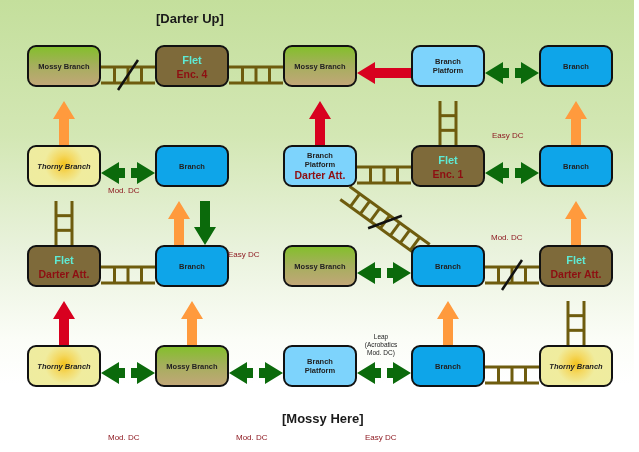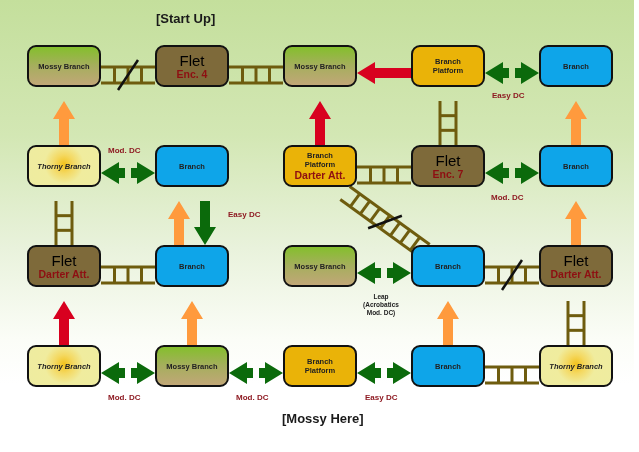--- a/index.html
+++ b/index.html
@@ -6,25 +6,25 @@
   body{width:639px;height:452px;position:relative;overflow:hidden;background:#fff;font-family:"Liberation Sans",sans-serif;}
   #bg{position:absolute;left:0;top:0;width:634px;height:452px;
       background:linear-gradient(to bottom,#c4df9c 0%,#d3e7b4 30%,#e9f2dc 55%,#fbfdf7 75%,#ffffff 85%);}
   svg#links{position:absolute;left:0;top:0;width:639px;height:452px;}
   .node{position:absolute;width:74px;height:42px;box-sizing:border-box;border:2.5px solid #111;border-radius:9px;
         display:flex;flex-direction:column;align-items:center;justify-content:center;text-align:center;}
   .node .lbl{font-size:7.5px;font-weight:bold;color:#222;line-height:9px;}
   .node.mossy{background:linear-gradient(to bottom,#84bf2c 0%,#a6ae5e 50%,#c1a777 100%);}
   .node.thorny{background:radial-gradient(circle at 50% 45%,#f2c21c 0%,#f4d860 22%,#f0ec9e 48%,#eeeca0 100%);font-style:italic;}
   .node.branch{background:#0ea5e9;text-align:center;}
-  .node.platform{background:#eab308;}
+  .node.platform{background:#7dd3fc;}
   .node.flet{background:#7e6a3a;}
-  .node.flet .big{font-size:15px;font-weight:normal;color:#000000;line-height:15px;}
+  .node.flet .big{font-size:11px;font-weight:bold;color:#5eead4;line-height:15px;}
   .node.flet .sub,.node.platform .sub{font-size:10.5px;font-weight:bold;color:#8e0f12;line-height:12px;}
-  .cap{position:absolute;font-size:8px;font-weight:bold;color:#8e1a22;white-space:nowrap;}
+  .cap{position:absolute;font-size:8px;font-weight:normal;color:#8e1a22;white-space:nowrap;margin-top:40px;}
   .cap.black{color:#222;font-size:6.5px;text-align:center;line-height:8px;}
   .title{position:absolute;font-size:13px;font-weight:bold;color:#1a1a1a;white-space:nowrap;}
 </style>
 </head>
 <body>
 
 <div id="bg"></div>
 
 <svg id="links" xmlns="http://www.w3.org/2000/svg">
     <g>
@@ -120,21 +120,21 @@
     <polygon points="387,378 393,378 393,384 411,373 393,362 393,368 387,368" fill="#0b6a0b"></polygon>
     <g>
       <line x1="485" y1="367" x2="539" y2="367" stroke="#6e5c0e" stroke-width="3"></line>
       <line x1="485" y1="383" x2="539" y2="383" stroke="#6e5c0e" stroke-width="3"></line>
       <line x1="498.5" y1="367" x2="498.5" y2="383" stroke="#6e5c0e" stroke-width="3"></line>
       <line x1="512" y1="367" x2="512" y2="383" stroke="#6e5c0e" stroke-width="3"></line>
       <line x1="525.5" y1="367" x2="525.5" y2="383" stroke="#6e5c0e" stroke-width="3"></line>
     </g>
   </svg>
 
-<div class="title" style="left:156px;top:11px;">[Start Up]</div>
+<div class="title" style="left:156px;top:11px;">[Darter Up]</div>
 <div class="title" style="left:282px;top:411px;">[Mossy Here]</div>
 
 <div class="node mossy" style="left:27px;top:45px;">
     <span class="lbl">Mossy Branch</span>
   </div>
 <div class="node flet" style="left:155px;top:45px;">
     <span class="big">Flet</span>
     <span class="sub">Enc. 4</span>
   </div>
 <div class="node mossy" style="left:283px;top:45px;">
@@ -152,21 +152,21 @@
   </div>
 <div class="node branch" style="left:155px;top:145px;">
     <span class="lbl">Branch</span>
   </div>
 <div class="node platform" style="left:283px;top:145px;">
     <span class="lbl" style="width:44px;">Branch Platform</span>
     <span class="sub">Darter Att.</span>
   </div>
 <div class="node flet" style="left:411px;top:145px;">
     <span class="big">Flet</span>
-    <span class="sub">Enc. 7</span>
+    <span class="sub">Enc. 1</span>
   </div>
 <div class="node branch" style="left:539px;top:145px;">
     <span class="lbl">Branch</span>
   </div>
 
 <div class="node flet" style="left:27px;top:245px;">
     <span class="big">Flet</span>
     <span class="sub">Darter Att.</span>
   </div>
 <div class="node branch" style="left:155px;top:245px;">

